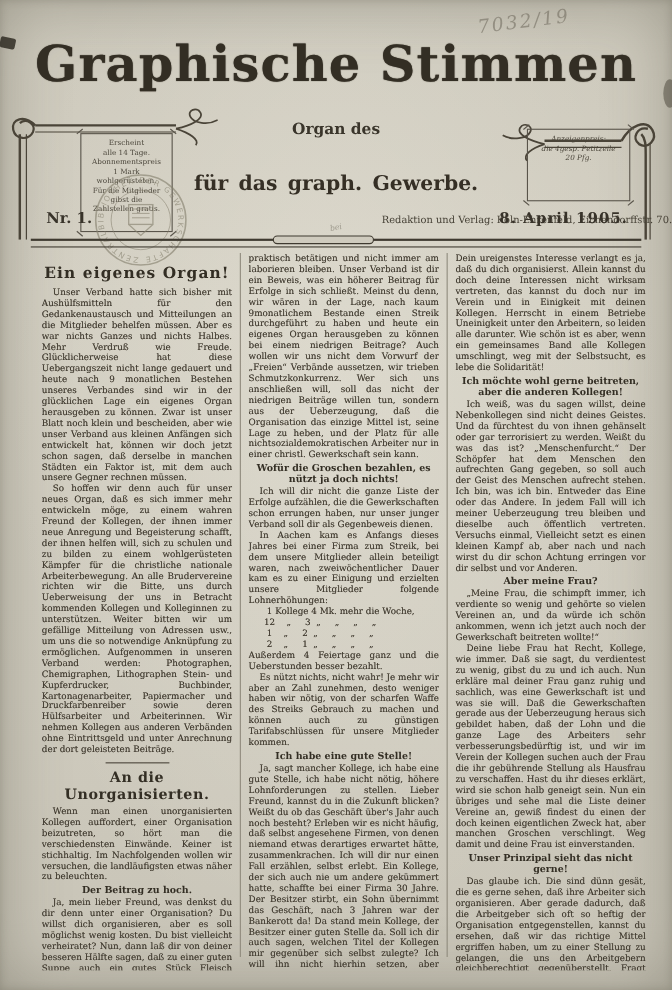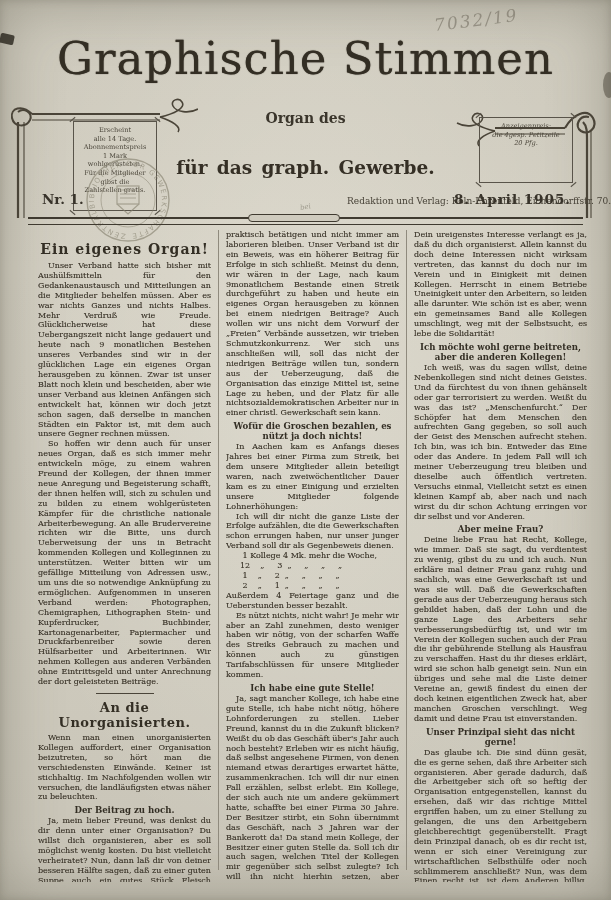--- a/index.html
+++ b/index.html
@@ -21,21 +21,21 @@
   
   .masthead{position:absolute;left:0;top:0;width:611px;height:228px;}
   .handwriting{
     position:absolute;right:92px;top:10px;
     font-family:"DejaVu Serif",serif;font-style:italic;font-size:17px;
     color:rgba(108,102,90,.55);transform:rotate(-7deg);letter-spacing:2px;
   }
   .pencil-bei{position:absolute;left:300px;top:203px;font-size:7px;font-style:italic;color:rgba(100,95,82,.5);transform:rotate(-10deg);}
   .nw-title{
     position:absolute;left:0;top:32px;width:611px;text-align:center;
-    font-size:45px;font-weight:normal;letter-spacing:1px;color:#332e24;
+    font-size:45px;font-weight:bold;letter-spacing:1px;color:#332e24;
     text-shadow:0 0 1px rgba(40,35,25,.8);
   }
   .sub1{position:absolute;left:0;top:110px;width:611px;text-align:center;font-size:14px;font-weight:bold;color:#3a352b;}
   .sub2{position:absolute;left:0;top:130px;width:611px;text-align:center;font-size:18.5px;font-weight:bold;color:#352f25;word-spacing:4px;}
   .sub3{position:absolute;left:0;top:157px;width:611px;text-align:center;font-size:18.5px;font-weight:bold;color:#352f25;word-spacing:3px;}
   .info-box{
     position:absolute;border:1px solid #59544a;padding:4px 2px;
     font-size:6.6px;line-height:8.6px;text-align:center;color:#4a453a;
   }
   .info-box .dart{position:absolute;width:7px;height:1px;background:#59544a;}
@@ -178,39 +178,40 @@
       <h3>Der Beitrag zu hoch.</h3>
       <p>Ja, mein lieber Freund, was denkst du dir denn unter einer Organisation? Du willst dich organisieren, aber es soll möglichst wenig kosten. Du bist vielleicht verheiratet? Nun, dann laß dir von deiner besseren Hälfte sagen, daß zu einer guten Suppe auch ein gutes Stück Fleisch gehört. Oder laß dir von den Bauern sagen, wie man säet, so erntet man auch.</p>
 
     </div>
 
     <div class="divider"></div>
 
     <div class="col">
       <p style="text-indent:0">praktisch betätigen und nicht immer am laborieren bleiben. Unser Verband ist dir ein Beweis, was ein höherer Beitrag für Erfolge in sich schließt. Meinst du denn, wir wären in der Lage, nach kaum 9monatlichem Bestande einen Streik durchgeführt zu haben und heute ein eigenes Organ herausgeben zu können bei einem niedrigen Beitrage? Auch wollen wir uns nicht dem Vorwurf der „Freien“ Verbände aussetzen, wir trieben Schmutzkonkurrenz. Wer sich uns anschließen will, soll das nicht der niedrigen Beiträge willen tun, sondern aus der Ueberzeugung, daß die Organisation das einzige Mittel ist, seine Lage zu heben, und der Platz für alle nichtsozialdemokratischen Arbeiter nur in einer christl. Gewerkschaft sein kann.</p>
       <h3>Wofür die Groschen bezahlen, es nützt ja doch nichts!</h3>
+      <p>Ich will dir nicht die ganze Liste der Erfolge aufzählen, die die Gewerkschaften schon errungen haben, nur unser junger Verband soll dir als Gegenbeweis dienen.</p>
       <p>In Aachen kam es Anfangs dieses Jahres bei einer Firma zum Streik, bei dem unsere Mitglieder allein beteiligt waren, nach zweiwöchentlicher Dauer kam es zu einer Einigung und erzielten unsere Mitglieder folgende Lohnerhöhungen:</p>
-      <p>Ich will dir nicht die ganze Liste der Erfolge aufzählen, die die Gewerkschaften schon errungen haben, nur unser junger Verband soll dir als Gegenbeweis dienen.</p>
       <div class="wage-table"> 1 Kollege 4 Mk. mehr die Woche,</div>
       <div class="wage-table">12    „     3  „     „     „     „</div>
       <div class="wage-table"> 1    „     2  „     „     „     „</div>
       <div class="wage-table"> 2    „     1  „     „     „     „</div>
       <p style="text-indent:0">Außerdem 4 Feiertage ganz und die Ueberstunden besser bezahlt.</p>
       <p>Es nützt nichts, nicht wahr! Je mehr wir aber an Zahl zunehmen, desto weniger haben wir nötig, von der scharfen Waffe des Streiks Gebrauch zu machen und können auch zu günstigen Tarifabschlüssen für unsere Mitglieder kommen.</p>
       <h3>Ich habe eine gute Stelle!</h3>
       <p>Ja, sagt mancher Kollege, ich habe eine gute Stelle, ich habe nicht nötig, höhere Lohnforderungen zu stellen. Lieber Freund, kannst du in die Zukunft blicken? Weißt du ob das Geschäft über's Jahr auch noch besteht? Erleben wir es nicht häufig, daß selbst angesehene Firmen, von denen niemand etwas derartiges erwartet hätte, zusammenkrachen. Ich will dir nur einen Fall erzählen, selbst erlebt. Ein Kollege, der sich auch nie um andere gekümmert hatte, schaffte bei einer Firma 30 Jahre. Der Besitzer stirbt, ein Sohn übernimmt das Geschäft, nach 3 Jahren war der Bankerott da! Da stand mein Kollege, der Besitzer einer guten Stelle da. Soll ich dir auch sagen, welchen Titel der Kollegen mir gegenüber sich selbst zulegte? Ich will ihn nicht hierhin setzen, aber umschreiben will ich ihn. Der erste Teil bedeutet ein Tier, das hübsch beim Scheeren stille hält, und der zweite Teil bedeutet den Hauptteil des menschlichen Körpers, ohne den der Mensch nicht existieren kann, und der von vielen Kollegen nicht gebraucht wird.</p>
 
     </div>
 
     <div class="divider"></div>
 
     <div class="col">
       <p style="text-indent:0">Dein ureigenstes Interesse verlangt es ja, daß du dich organisierst. Allein kannst du doch deine Interessen nicht wirksam vertreten, das kannst du doch nur im Verein und in Einigkeit mit deinen Kollegen. Herrscht in einem Betriebe Uneinigkeit unter den Arbeitern, so leiden alle darunter. Wie schön ist es aber, wenn ein gemeinsames Band alle Kollegen umschlingt, weg mit der Selbstsucht, es lebe die Solidarität!</p>
       <h3>Ich möchte wohl gerne beitreten, aber die anderen Kollegen!</h3>
       <p>Ich weiß, was du sagen willst, deine Nebenkollegen sind nicht deines Geistes. Und da fürchtest du von ihnen gehänselt oder gar terrorisiert zu werden. Weißt du was das ist? „Menschenfurcht.“ Der Schöpfer hat dem Menschen den aufrechten Gang gegeben, so soll auch der Geist des Menschen aufrecht stehen. Ich bin, was ich bin. Entweder das Eine oder das Andere. In jedem Fall will ich meiner Ueberzeugung treu bleiben und dieselbe auch öffentlich vertreten. Versuchs einmal, Vielleicht setzt es einen kleinen Kampf ab, aber nach und nach wirst du dir schon Achtung erringen vor dir selbst und vor Anderen.</p>
       <h3>Aber meine Frau?</h3>
+      <p>„Meine Frau, die schimpft immer, ich verdiente so wenig und gehörte so vielen Vereinen an, und da würde ich schön ankommen, wenn ich jetzt auch noch der Gewerkschaft beitreten wollte!“</p>
       <p>Deine liebe Frau hat Recht, Kollege, wie immer. Daß sie sagt, du verdientest zu wenig, gibst du zu und ich auch. Nun erkläre mal deiner Frau ganz ruhig und sachlich, was eine Gewerkschaft ist und was sie will. Daß die Gewerkschaften gerade aus der Ueberzeugung heraus sich gebildet haben, daß der Lohn und die ganze Lage des Arbeiters sehr verbesserungsbedürftig ist, und wir im Verein der Kollegen suchen auch der Frau die ihr gebührende Stellung als Hausfrau zu verschaffen. Hast du ihr dieses erklärt, wird sie schon halb geneigt sein. Nun ein übriges und sehe mal die Liste deiner Vereine an, gewiß findest du einen der doch keinen eigentlichen Zweck hat, aber manchen Groschen verschlingt. Weg damit und deine Frau ist einverstanden.</p>
       <h3>Unser Prinzipal sieht das nicht gerne!</h3>
       <p>Das glaube ich. Die sind dünn gesät, die es gerne sehen, daß ihre Arbeiter sich organisieren. Aber gerade dadurch, daß die Arbeitgeber sich oft so heftig der Organisation entgegenstellen, kannst du ersehen, daß wir das richtige Mittel ergriffen haben, um zu einer Stellung zu gelangen, die uns den Arbeitgebern gleichberechtigt gegenüberstellt. Fragt dein Prinzipal danach, ob es dir recht ist, wenn er sich einer Vereinigung zur wirtschaftlichen Selbsthülfe oder noch schlimmerem anschließt? Nun, was dem Einen recht ist, ist dem Anderen billig. Tue du deine Pflicht dem Arbeitgeber gegenüber, aber wahre auch deine Rechte. Ein vernünftiger, einsichtiger Prinzipal wird auch selber einsehen, daß es in der bisherigen Weise im Gewerbe nicht weitergehen kann. Die Schranken, die man</p>
     </div>
 
   </div>
 </div>
 
 </body></html>

